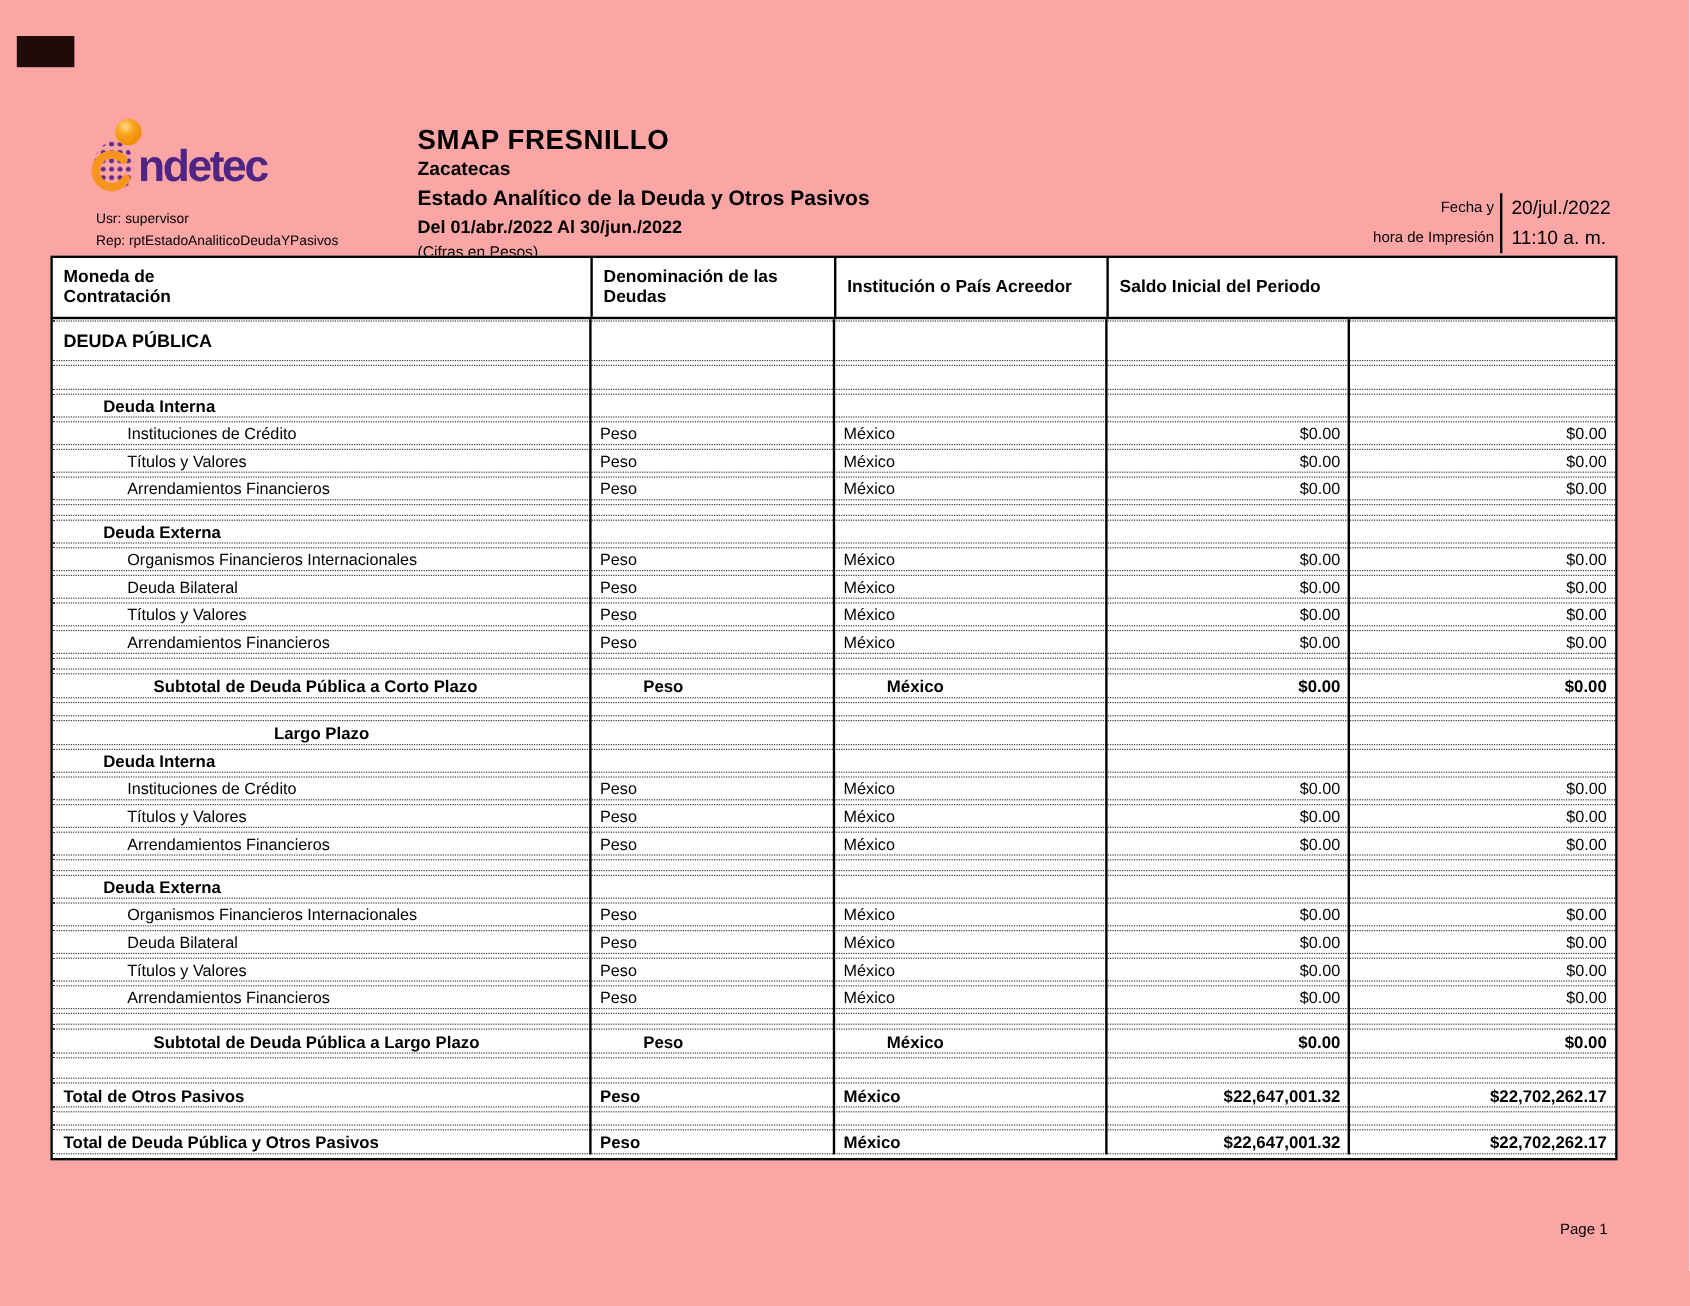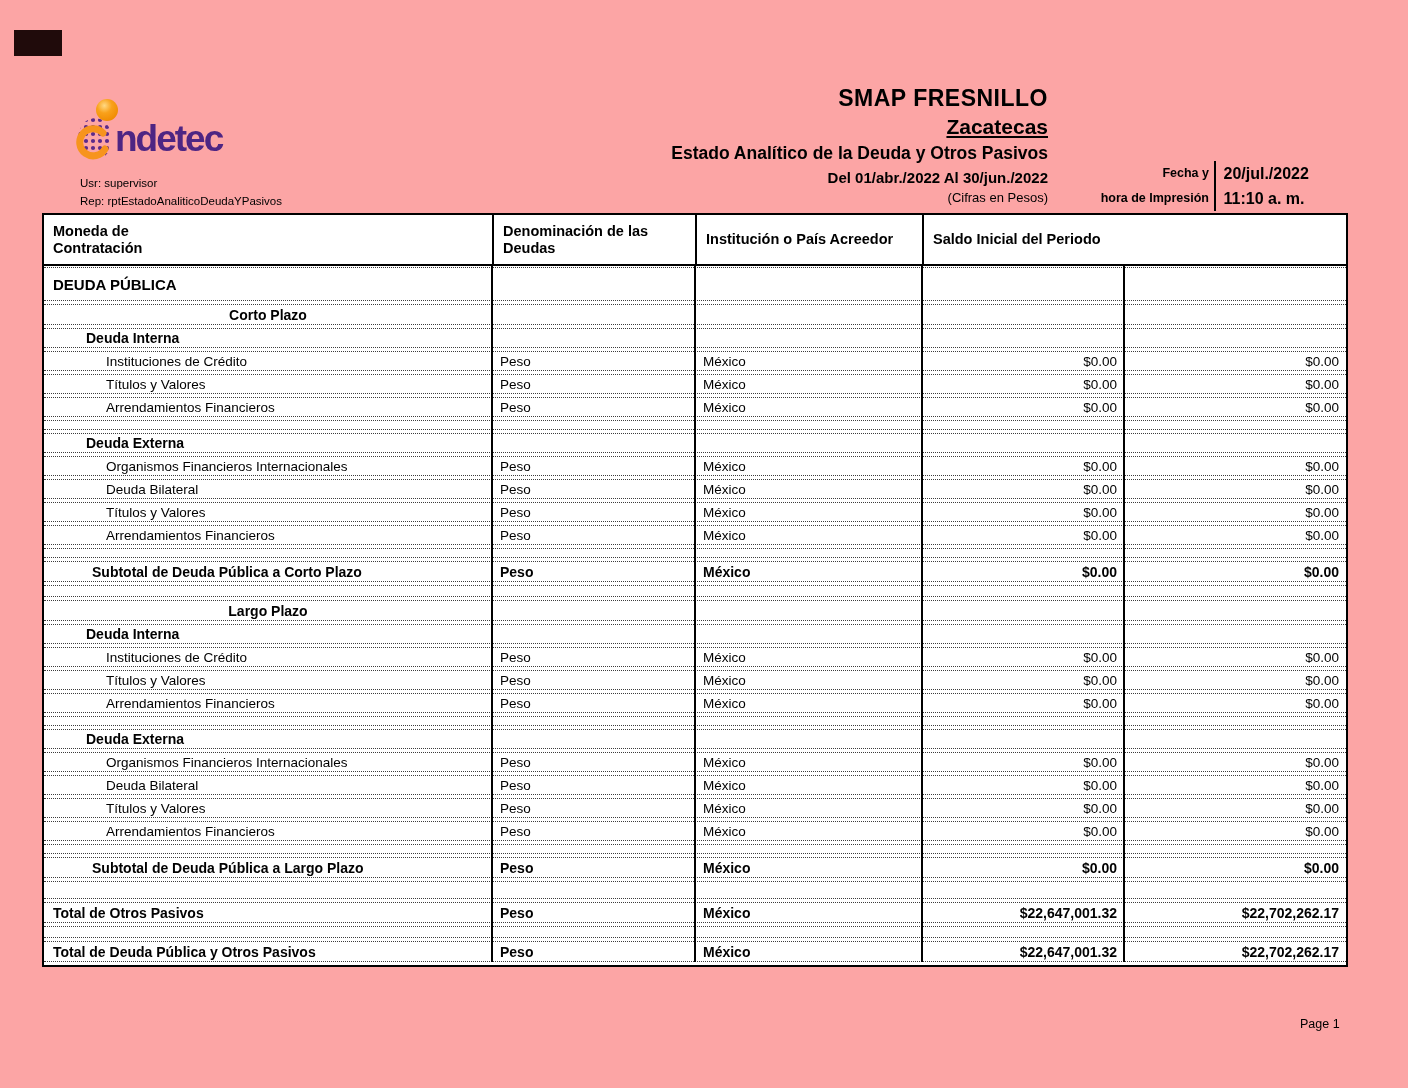--- a/index.html
+++ b/index.html
@@ -6,28 +6,28 @@
   .page{position:relative;width:1408px;height:1088px;background:#fca5a5;overflow:hidden;
         font-family:"Liberation Sans", sans-serif;color:#000;}
 
   .corner-artifact{position:absolute;left:14px;top:30px;width:48px;height:26px;background:#200b0b;}
 
   .logo{position:absolute;left:76px;top:96px;width:180px;height:66px;}
 
   .meta-usr{position:absolute;left:80px;top:177px;font-size:11.5px;}
   .meta-rep{position:absolute;left:80px;top:195px;font-size:11.5px;}
 
-  .titles{position:absolute;left:348px;top:85px;width:700px;text-align:right;}
+  .titles{position:absolute;left:348px;top:103px;width:700px;text-align:left;}
   .t1{font-size:23px;font-weight:bold;letter-spacing:0.5px;}
-  .t2{font-size:21px;font-weight:bold;margin-top:3px;text-decoration:underline;}
+  .t2{font-size:16px;font-weight:bold;margin-top:3px;}
   .t3{font-size:17.5px;font-weight:bold;margin-top:4px;}
   .t4{font-size:15px;font-weight:bold;margin-top:5px;}
   .t5{font-size:13px;margin-top:4px;}
 
-  .printinfo{position:absolute;left:1044px;top:161px;display:flex;align-items:stretch;font-weight:bold;}
+  .printinfo{position:absolute;left:1080px;top:161px;display:flex;align-items:stretch;}
   .pi-labels{width:165px;text-align:right;font-size:12.5px;line-height:25px;}
   .pi-divider{width:1.5px;background:#000;margin:0 0 0 5px;}
   .pi-values{padding-left:8px;font-size:16px;line-height:25px;white-space:nowrap;}
 
   .report-table{position:absolute;left:42px;top:213px;width:1302px;border:2px solid #000;background:#fff;}
 
   .thead{display:grid;grid-template-columns:448px 203px 227px 202px 222px;height:49px;border-bottom:2px solid #000;}
   .th{display:flex;align-items:center;padding-left:9px;font-weight:bold;font-size:14.5px;line-height:1.15;}
   .th + .th{border-left:2px solid #000;}
   .th.narrow span{display:inline-block;max-width:115px;}
@@ -44,21 +44,21 @@
   .c2,.c3{padding-left:8px;}
   .c4,.c5{justify-content:flex-end;padding-right:7px;}
 
   .r-section{height:34px;} .r-section .cell{font-weight:bold;font-size:15px;}
   .r-center{height:21px;}  .r-center .cell{font-weight:bold;font-size:14px;}
   .r-center .c1{justify-content:center;padding-left:0;}
   .r-group{height:20px;}   .r-group .cell{font-weight:bold;font-size:14px;}
   .r-group .c1{padding-left:42px;}
   .r-item{height:20px;}    .r-item .cell{font-size:13.5px;}
   .r-item .c1{padding-left:62px;}
-  .r-subtotal{height:21px;}.r-subtotal .cell{font-weight:bold;font-size:14px;}
+  .r-subtotal{height:21px;}.r-subtotal .cell{font-weight:bold;font-size:14px;margin-left:36px;}
   .r-subtotal .c1{padding-left:48px;}
   .r-total{height:21px;}   .r-total .cell{font-weight:bold;font-size:14px;}
   .r-spacer{height:10px;} .r-spacer2{height:12px;} .r-spacer_tall{height:18px;}
 
   .pagenum{position:absolute;left:1300px;top:1017px;font-size:12.5px;}
 </style>
 </head>
 <body>
 
 <div class="page">
@@ -128,21 +128,20 @@
       <div class="vline v3"></div>
       <div class="vline v4"></div>
     <div class="trow r-section">
           <div class="cell c1">DEUDA PÚBLICA</div>
           <div class="cell c2"></div>
           <div class="cell c3"></div>
           <div class="cell c4"></div>
           <div class="cell c5"></div>
         </div>
         <div class="trow r-center">
-          <div class="cell c1">Corto Plazo</div>
           <div class="cell c2"></div>
           <div class="cell c3"></div>
           <div class="cell c4"></div>
           <div class="cell c5"></div>
         </div>
         <div class="trow r-group">
           <div class="cell c1">Deuda Interna</div>
           <div class="cell c2"></div>
           <div class="cell c3"></div>
           <div class="cell c4"></div>

